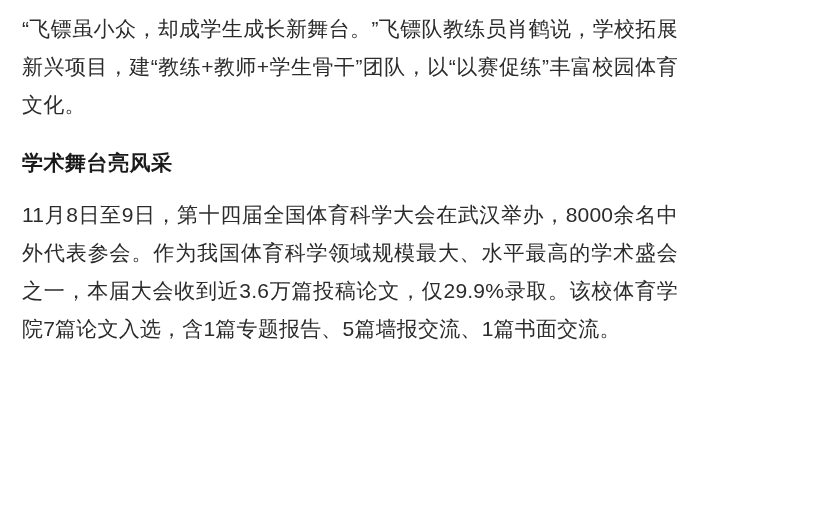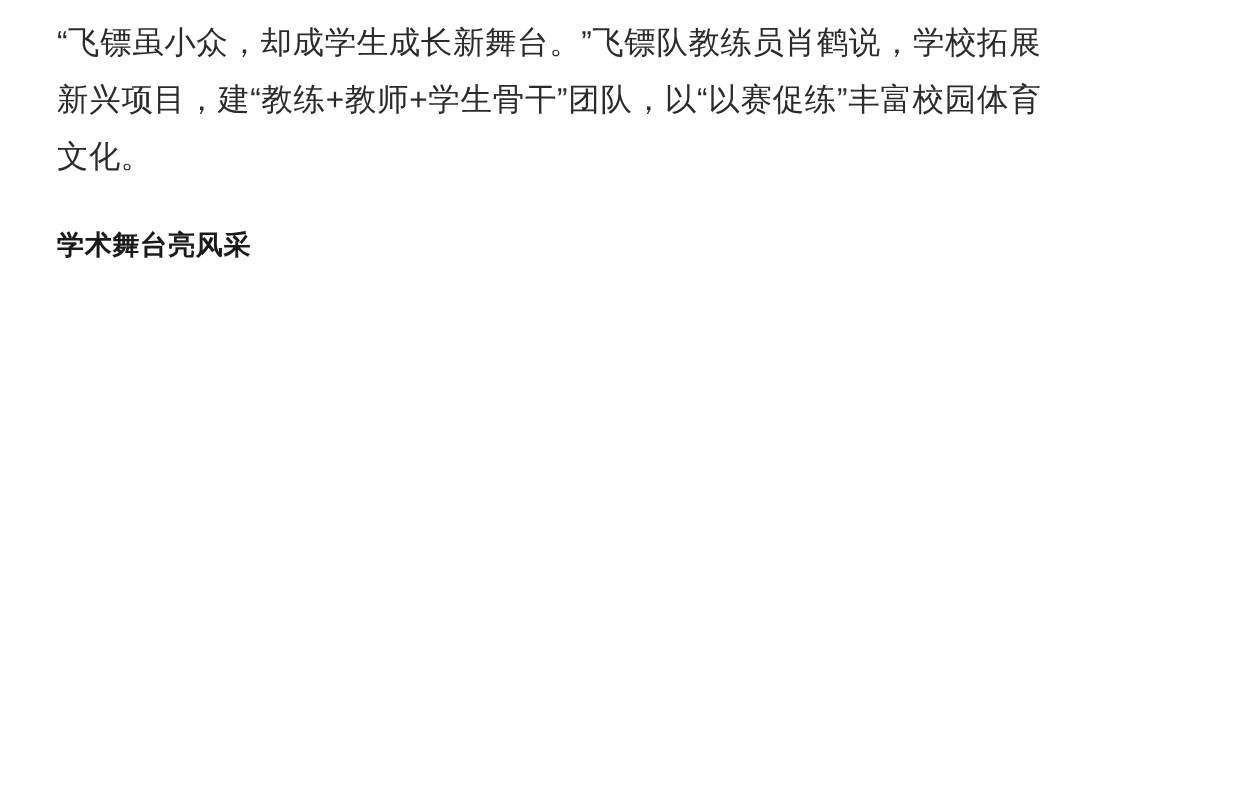--- a/index.html
+++ b/index.html
@@ -10,41 +10,41 @@
     width: 838px;
     height: 530px;
     background: #ffffff;
     font-family: "Liberation Sans", "DejaVu Sans", sans-serif;
     overflow: hidden;
   }
   .article {
     box-sizing: border-box;
     width: 716px;
     padding: 10px 38px 0 22px;
-    margin-left: 16px;
   }
   .para {
     font-size: 21px;
     line-height: 38px;
     color: #2b2b2b;
     margin: 0 0 14px 0;
     text-align: justify;
     letter-spacing: 0.2px;
   }
   .heading {
-    font-size: 18px;
+    font-size: 21px;
     line-height: 34px;
     font-weight: bold;
     color: #1a1a1a;
     margin: 22px 0 16px 0;
     letter-spacing: 0.5px;
   }
   .para:last-child {
     margin-bottom: 0;
   }
 </style>
 </head>
 <body>
 
 <div class="article">
   <p class="para">“飞镖虽小众，却成学生成长新舞台。”飞镖队教练员肖鹤说，学校拓展新兴项目，建“教练+教师+学生骨干”团队，以“以赛促练”丰富校园体育文化。</p>
   <h2 class="heading">学术舞台亮风采</h2>
+  <p class="para">11月8日至9日，第十四届全国体育科学大会在武汉举办，8000余名中外代表参会。作为我国体育科学领域规模最大、水平最高的学术盛会之一，本届大会收到近3.6万篇投稿论文，仅29.9%录取。该校体育学院7篇论文入选，含1篇专题报告、5篇墙报交流、1篇书面交流。</p>
 </div>
 
 </body></html>

